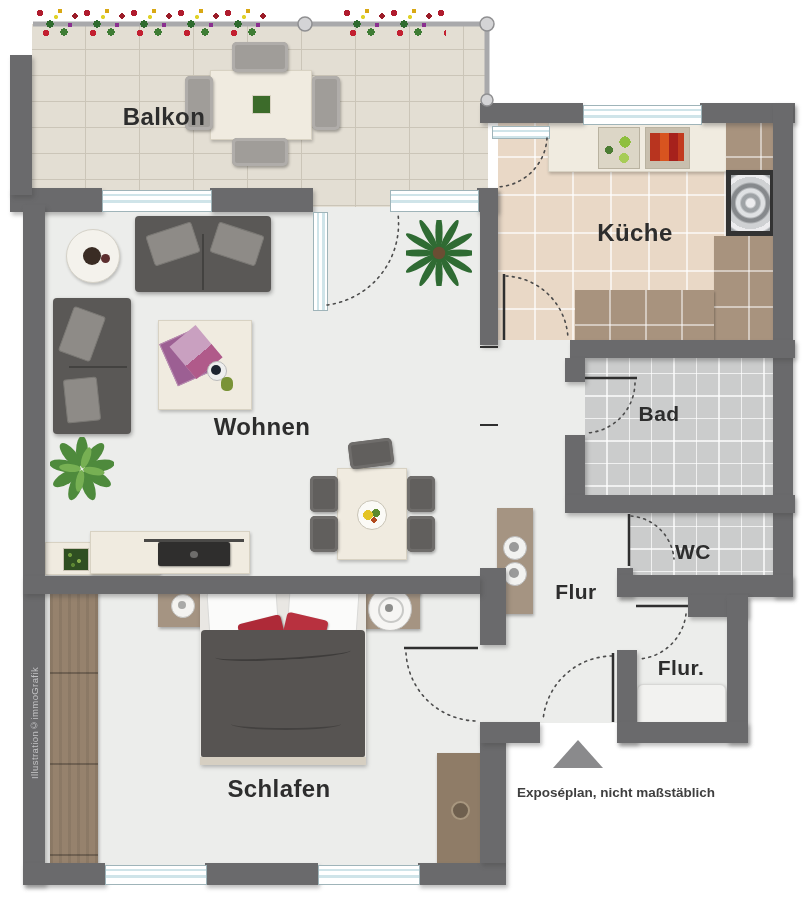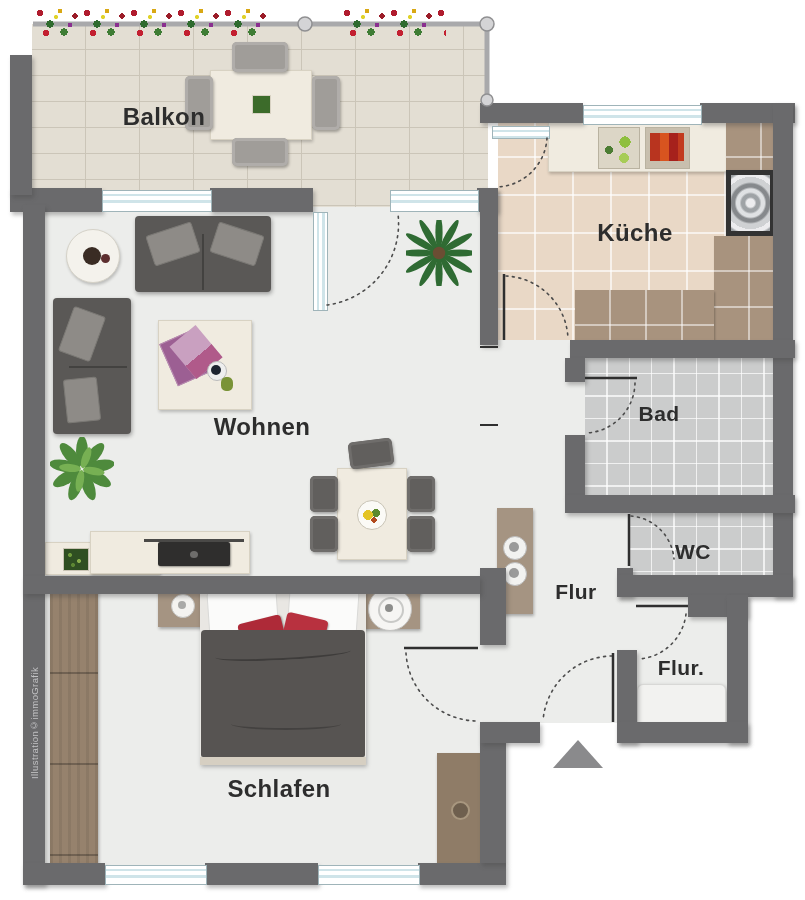--- a/index.html
+++ b/index.html
@@ -312,15 +312,16 @@
   <div class="room-label lbl-big" style="left:140px;top:117px;margin-left:24px;">Balkon</div>
   <div class="room-label lbl-big" style="left:635px;top:233px;">Küche</div>
   <div class="room-label lbl-big" style="left:262px;top:427px;">Wohnen</div>
   <div class="room-label lbl-small" style="left:659px;top:414px;">Bad</div>
   <div class="room-label lbl-small" style="left:693px;top:552px;">WC</div>
   <div class="room-label lbl-small" style="left:576px;top:592px;">Flur</div>
   <div class="room-label lbl-small" style="left:681px;top:668px;">Flur.</div>
   <div class="room-label lbl-big" style="left:267px;top:789px;margin-left:12px;">Schlafen</div>
 
   <div class="triangle" style="left:553px;top:740px;"></div>
+  <div class="caption" style="left:616px;top:785px;">Exposéplan, nicht maßstäblich</div>
   <div class="credit" style="left:23px;top:580px;width:22px;height:285px;">Illustration©immoGrafik</div>
 
 </div>
 
 </body></html>

